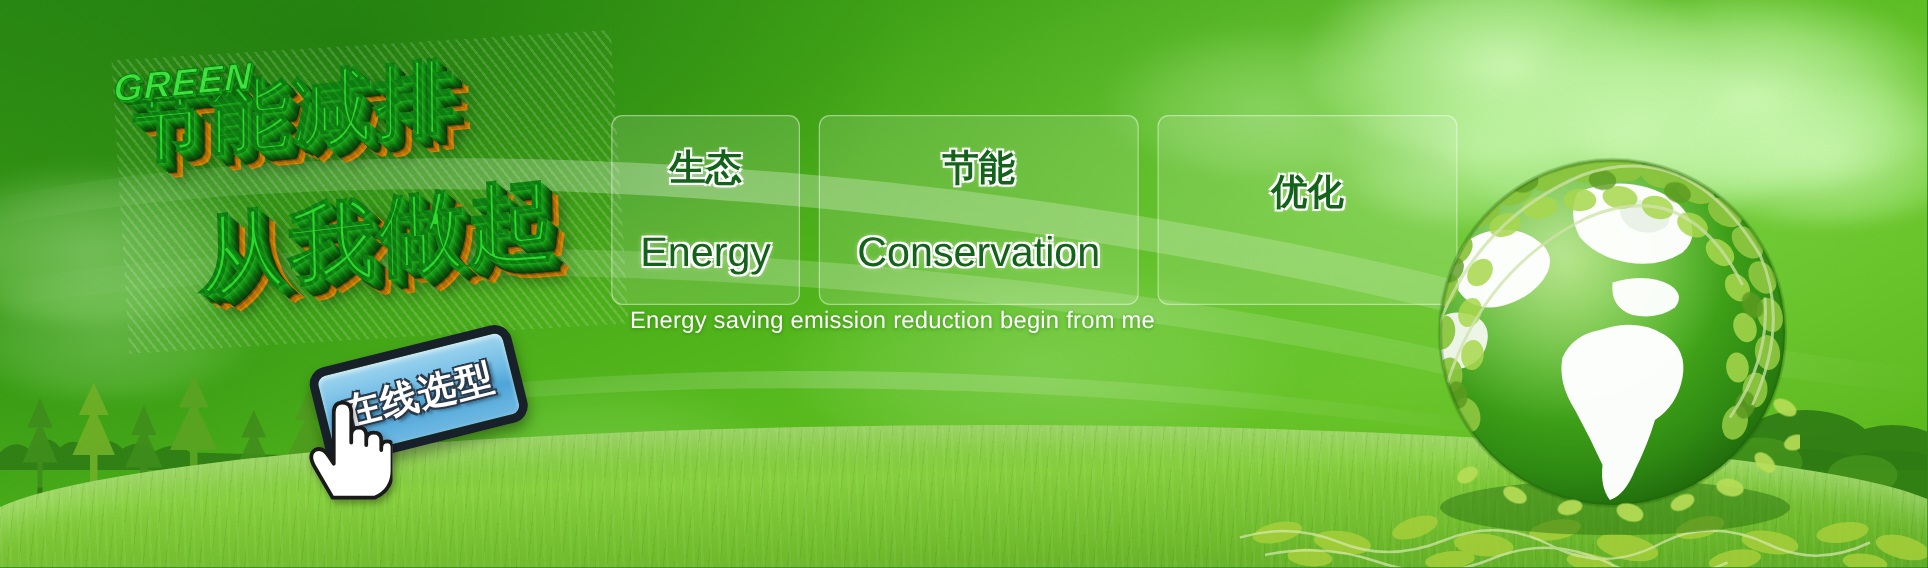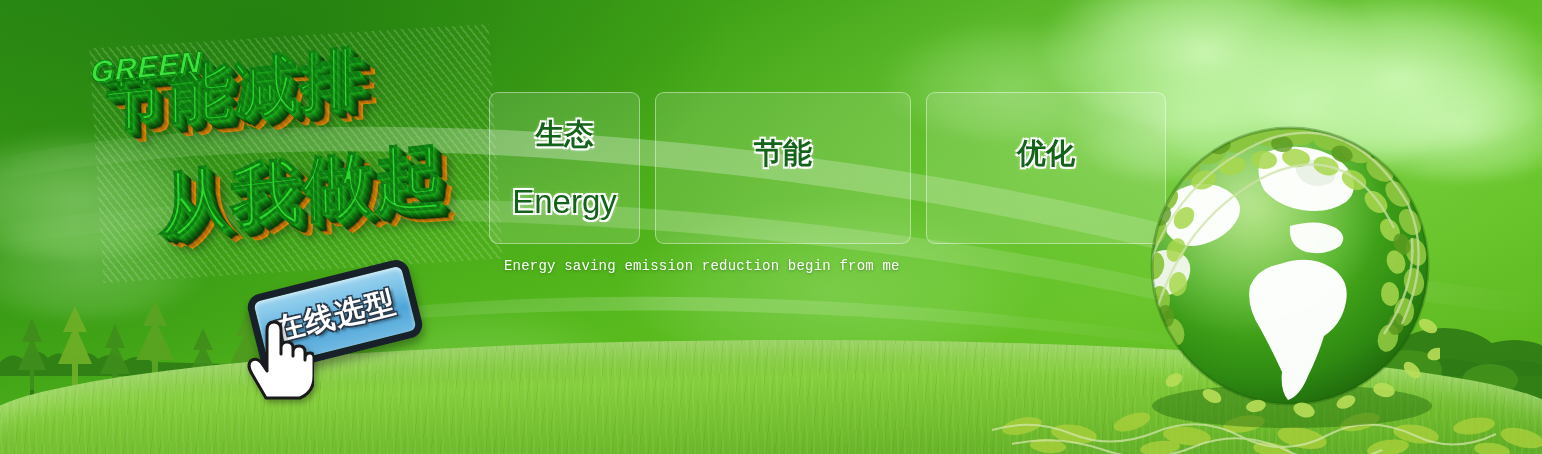--- a/index.html
+++ b/index.html
@@ -199,27 +199,26 @@
     color: #14631a;
     text-shadow:
       -1.7px -1.7px 0 #fff, 1.7px -1.7px 0 #fff,
       -1.7px 1.7px 0 #fff, 1.7px 1.7px 0 #fff,
       0 0 5px rgba(255,255,255,.9);
     white-space: nowrap;
   }
 
   .tagline {
     position: absolute;
-    left: 504px; top: 258px;
-    font-size: 14px;
+    left: 504px; top: 246px;
+    font-size: 19px;
     color: #ffffff;
     letter-spacing: .2px;
     text-shadow: 0 1px 3px rgba(20,80,10,0.45);
     white-space: nowrap;
-    font-family: Liberation Mono, monospace;
   }
 
   
   .globe-wrap {
     position: absolute;
     left: 1140px; top: 118px;
     width: 300px; height: 310px;
   }
 </style>
 </head>
@@ -344,20 +343,21 @@
 
   <div class="cards">
 
     <div class="card card-1">
       <div class="card-cn">生态</div>
       <div class="card-en">Energy</div>
     </div>
 
     <div class="card card-2">
       <div class="card-cn">节能</div>
+      <div class="card-en">Conservation</div>
     </div>
 
     <div class="card card-3">
       <div class="card-cn">优化</div>
     </div>
 
   </div>
 
   <div class="tagline">Energy saving emission reduction begin from me</div>
 

